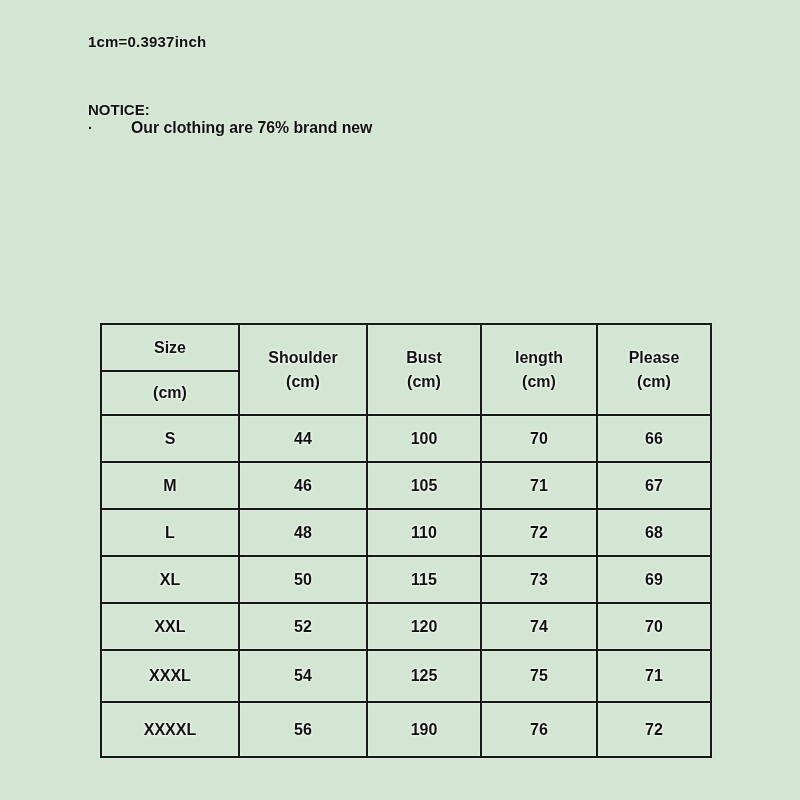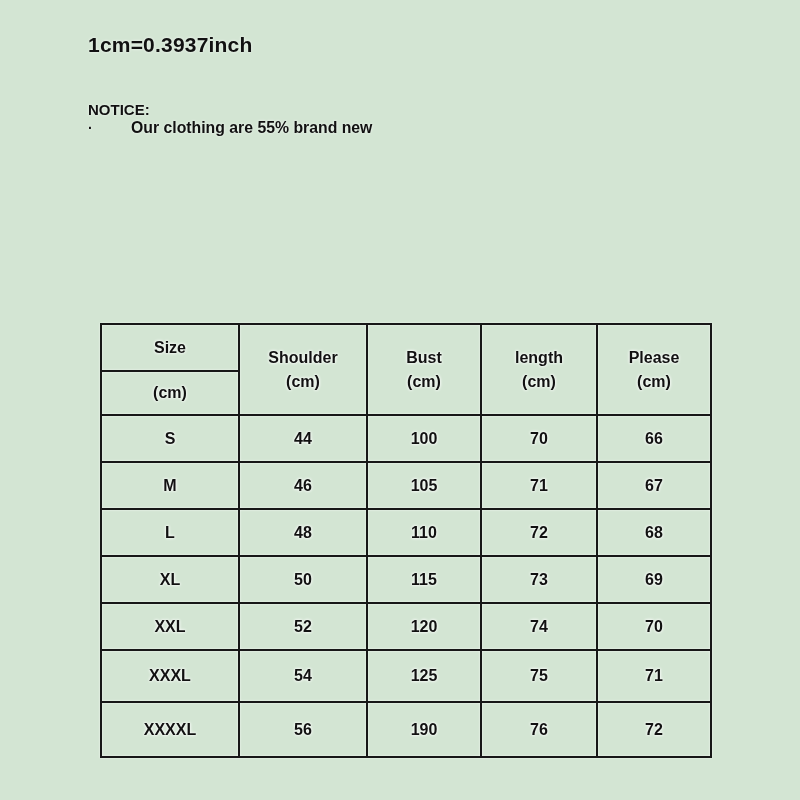--- a/index.html
+++ b/index.html
@@ -20,21 +20,21 @@
     top: 0;
     left: 0;
     width: 800px;
     height: 800px;
   }
   .conversion {
     position: absolute;
     left: 88px;
     top: 33px;
     font-weight: bold;
-    font-size: 21px;
+    font-size: 15px;
     letter-spacing: 0.2px;
     text-shadow: 0 0 3px rgba(255,255,255,0.85);
   }
   .notice-title {
     position: absolute;
     left: 88px;
     top: 89px;
     font-weight: bold;
     font-size: 15px;
     text-shadow: 0 0 3px rgba(255,255,255,0.85);
@@ -95,21 +95,21 @@
 </head>
 <body>
 
 <div class="page">
 
   <div class="conversion">1cm=0.3937inch</div>
 
   <div class="notice-title">NOTICE:</div>
 
   <div class="notice-list">
-    <p class="notice-item"><span class="bullet">·</span><span>Our clothing are 55% brand new</span></p>
+    <p class="notice-item"><span class="bullet">·</span><span>Our clothing are 76% brand new</span></p>
   </div>
 
   <div class="size-table-wrap">
     <table class="size-table">
       <colgroup>
         <col class="c-size">
           <col class="c-shoulder">
           <col class="c-bust">
           <col class="c-length">
           <col class="c-sleeve">

